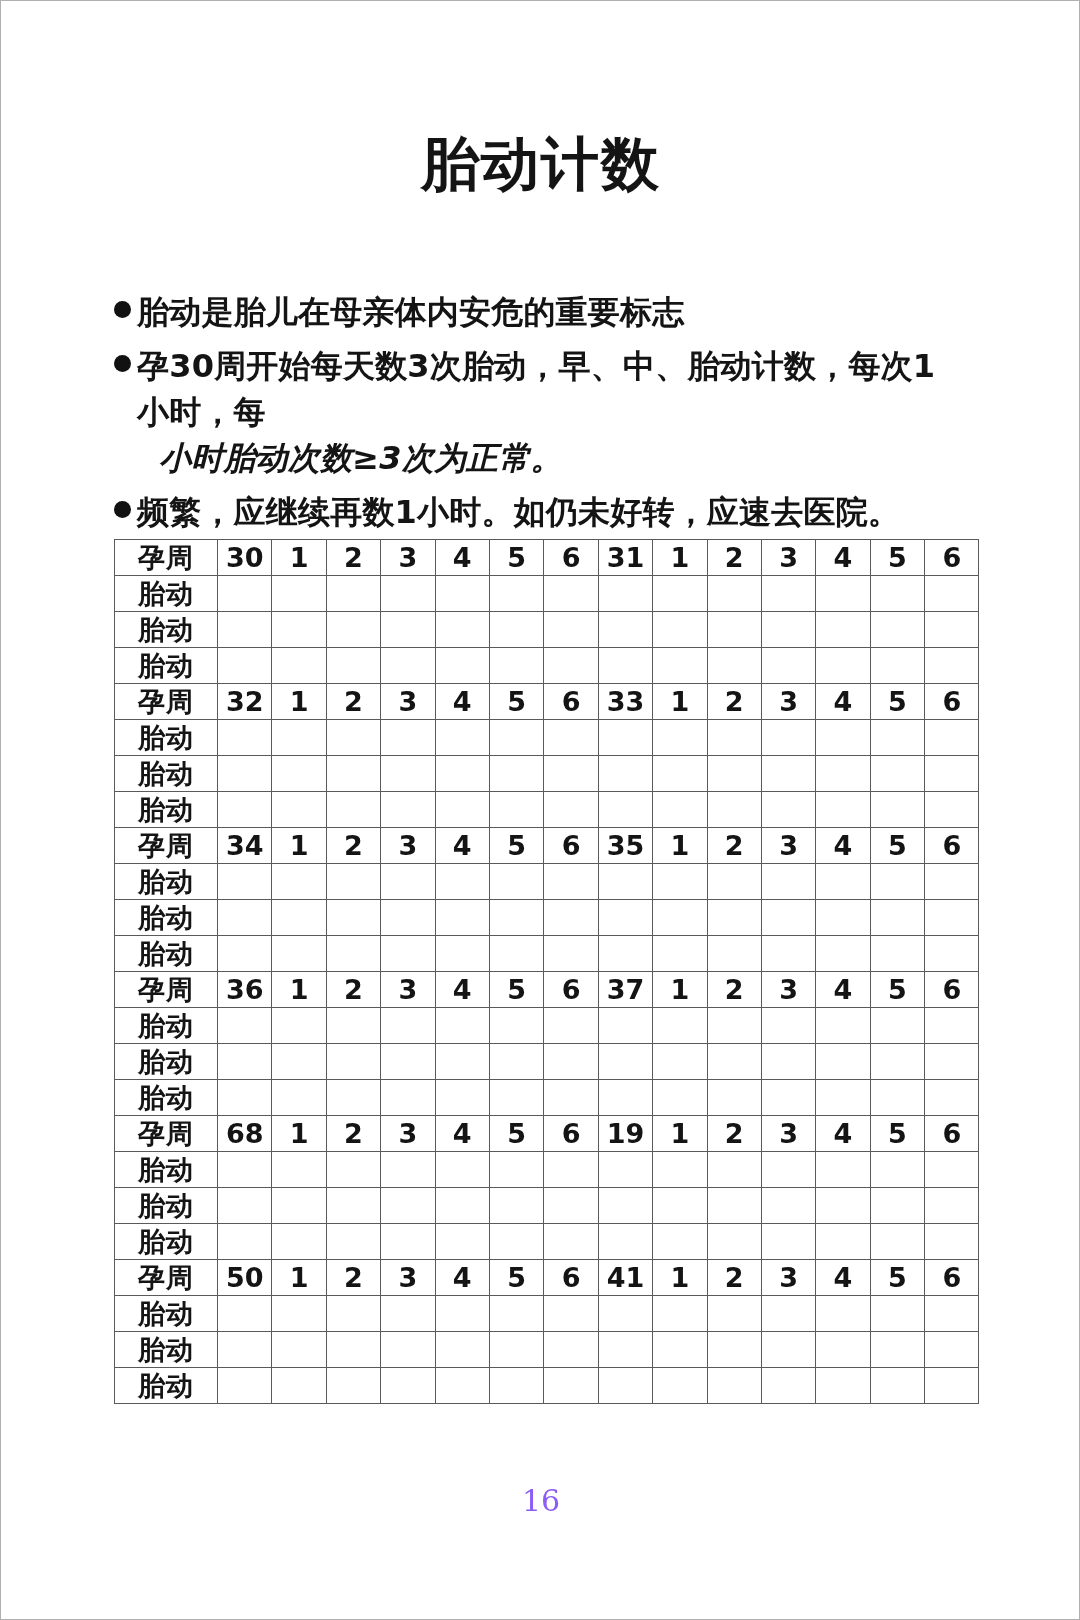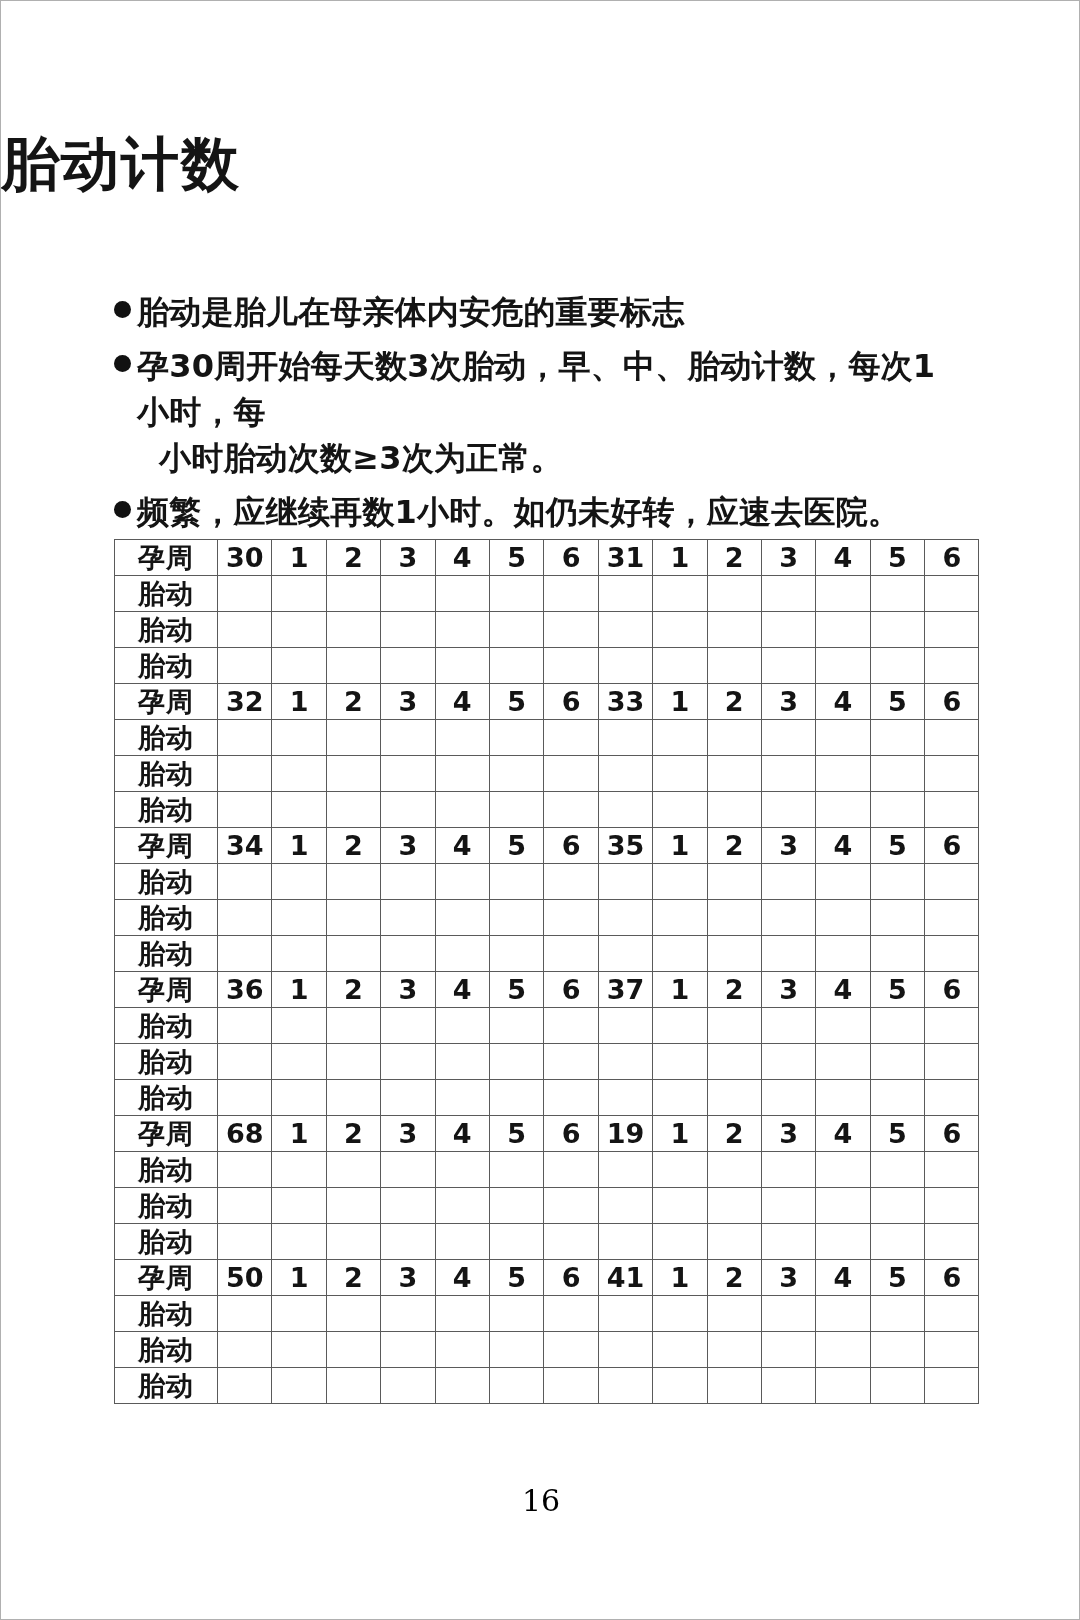--- a/index.html
+++ b/index.html
@@ -21,20 +21,21 @@
     border: 1px solid #b0b0b0;
     overflow: hidden;
   }
 
   
   .title {
     position: absolute;
     top: 132px;
     left: 0;
     width: 1080px;
+    text-align: center;
     font-size: 58px;
     font-weight: bold;
     letter-spacing: 2px;
     color: #141414;
     line-height: 1.1;
   }
 
   
   .bullets {
     position: absolute;
@@ -57,21 +58,21 @@
     margin-right: 6px;
   }
   .bullet-text {
     font-size: 32px;
     line-height: 46px;
     font-weight: 600;
     color: #141414;
     letter-spacing: 0.2px;
   }
   .bullet-text .ln { display: block; }
-  .bullet-text .ln + .ln { padding-left: 22px; }
+  .bullet-text .ln + .ln { padding-left: 22px; font-style: italic; }
 
   
   .sheet {
     position: absolute;
     left: 113px;
     top: 538px;
     width: 850px;
     border-collapse: collapse;
     table-layout: fixed;
   }
@@ -98,21 +99,21 @@
   .sheet td.cell { width: 53.4px; }
 
   
   .pageno {
     position: absolute;
     top: 1482px;
     left: 0;
     width: 1080px;
     text-align: center;
     font-size: 30px;
-    color: #000000;
+    color: #8b5cf6;
     font-family: "DejaVu Serif", "Liberation Serif", serif;
   }
 </style>
 </head>
 <body>
 
 <div class="page">
 
   <div class="title">胎动计数</div>
 

